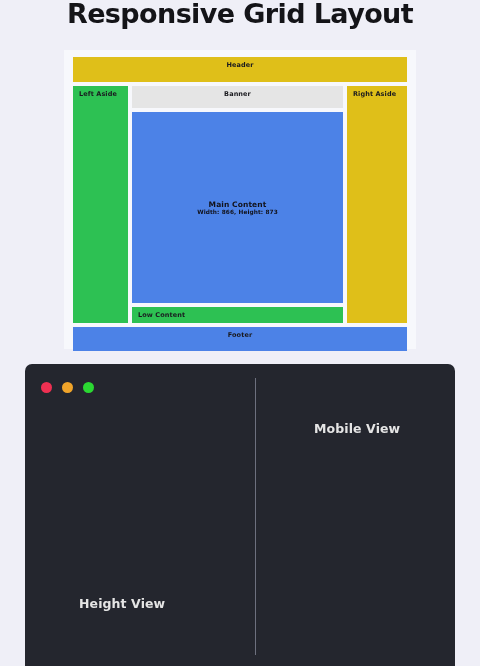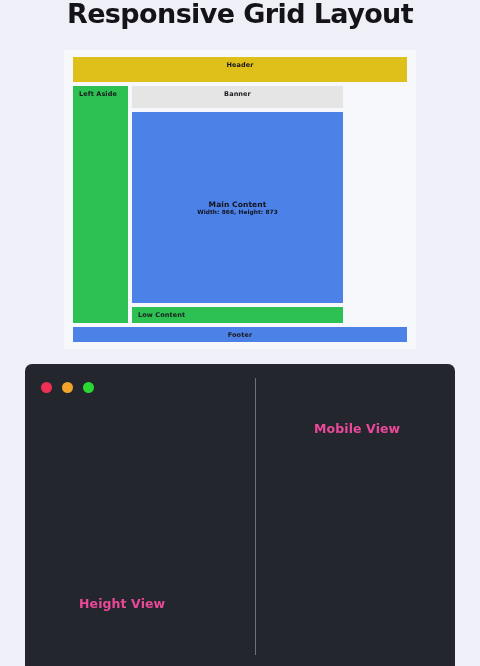--- a/index.html
+++ b/index.html
@@ -73,21 +73,21 @@
     justify-content:flex-start;
     padding-left:6px;
   }
 
   #cell-header  { left:5px;   top:3px;    width:334px; height:25px;  background:#DFBF19; }
   #cell-left    { left:5px;   top:32px;   width:55px;  height:237px; background:#2DC153; }
   #cell-banner  { left:64px;  top:32px;   width:211px; height:22px;  background:#e5e5e5; }
   #cell-main    { left:64px;  top:58px;   width:211px; height:191px; background:#4C82E7; }
   #cell-low     { left:64px;  top:253px;  width:211px; height:16px;  background:#2DC153; }
   #cell-right   { left:279px; top:32px;   width:60px;  height:237px; background:#DFBF19; }
-  #cell-footer  { left:5px;   top:273px;  width:334px; height:15px;  background:#4C82E7; }
+  #cell-footer  { left:5px;   top:273px;  width:334px; height:24px;  background:#4C82E7; }
 
   .main-title { font-size:7.5px; font-weight:700; color:#12121A; }
   .main-dims  { font-size:5.8px; font-weight:700; color:#12121A; }
 
   
   .window {
     position:absolute;
     left:25px; top:364px;
     width:430px; height:302px;
     background:#24262E;
@@ -108,21 +108,21 @@
     position:absolute;
     left:230px; top:14px;
     width:1px; height:277px;
     background:#7A7E8C;
     opacity:0.85;
   }
   .view-label {
     position:absolute;
     font-size:12.5px;
     font-weight:700;
-    color:#ec4899;
+    color:#e5e5e5;
     letter-spacing:0.1px;
   }
   #label-mobile  { left:289px; top:57px; }
   #label-desktop { left:54px;  top:232px; }
 </style>
 </head>
 <body>
 
 <div id="page">
 
@@ -145,20 +145,23 @@
 
       <div class="cell center-mid" id="cell-main">
         <span class="main-title">Main Content</span>
         <span class="main-dims">Width: 866, Height: 873</span>
       </div>
 
       <div class="cell left-top" id="cell-low">
         <span>Low Content</span>
       </div>
 
+      <div class="cell left-top" id="cell-right">
+        <span>Right Aside</span>
+      </div>
 
       <div class="cell" id="cell-footer">
         <span>Footer</span>
       </div>
 
     </div>
   </div>
 
   <div class="window">
     <div class="dots">

